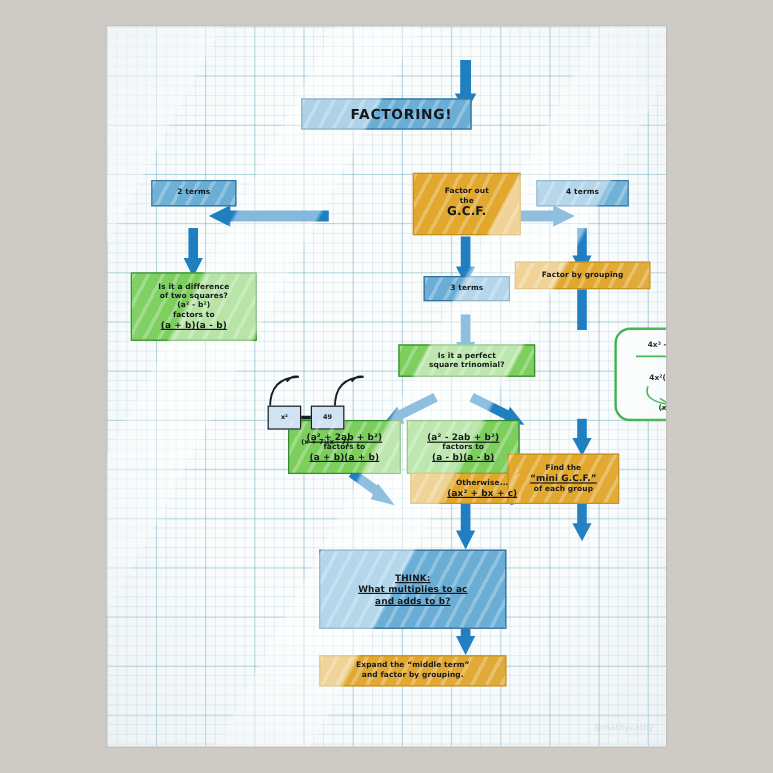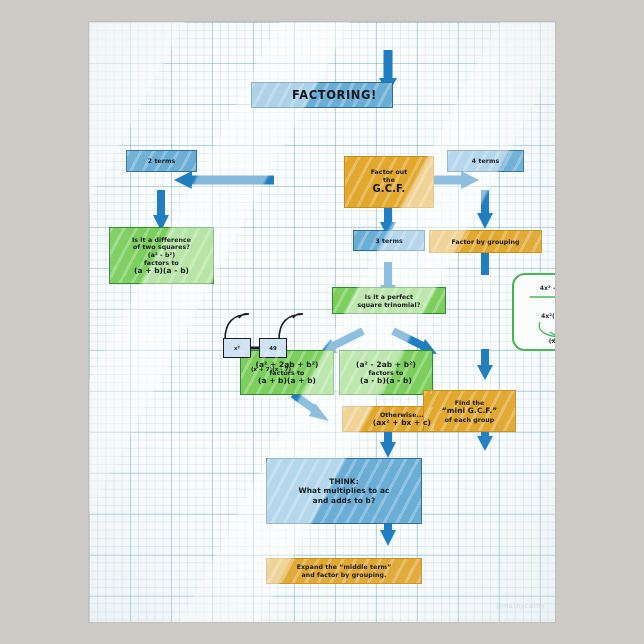--- a/index.html
+++ b/index.html
@@ -53,26 +53,26 @@
     font-weight:bold;
     letter-spacing:.1px;
     overflow:hidden;
   }
   .box .inner{position:relative;z-index:2;padding:0 3px;}
   .box::after{
     content:"";position:absolute;inset:0;z-index:1;pointer-events:none;
     background:repeating-linear-gradient(118deg, rgba(255,255,255,.26) 0 3px, rgba(255,255,255,0) 3px 11px);
   }
   .blue{background:#6aaed6;border:1.4px solid #2f6f9c;}
-  .orange{background:#e2a72d;border:1.4px solid #c78f18;margin-top:12px;}
+  .orange{background:#e2a72d;border:1.4px solid #c78f18;}
   .green{background:#7ccf5d;border:1.4px solid #2f8b2f;}
 
   .t-title{font-size:11.5px;letter-spacing:.6px;padding-left:25px;}
   .t-sm{font-size:6.2px;}
-  .t-md{font-size:7.4px;}
+  .t-md{font-size:7.4px;text-decoration:underline;}
   .t-lg{font-size:10px;}
   .t-ln{display:block;}
 
   
   .arrow{position:absolute;}
   .arrow svg{display:block;overflow:visible;}
 
   
   #example-bubble{
     position:absolute;left:423px;top:251px;width:122px;height:78px;

